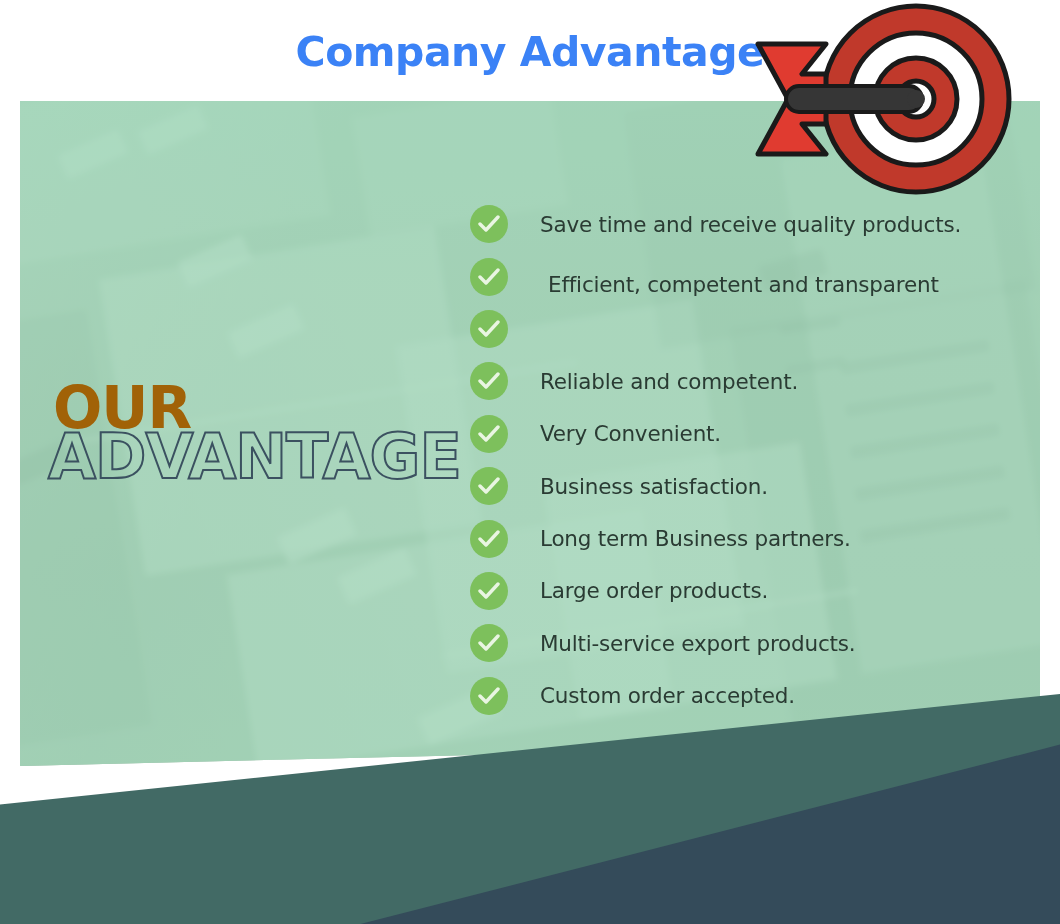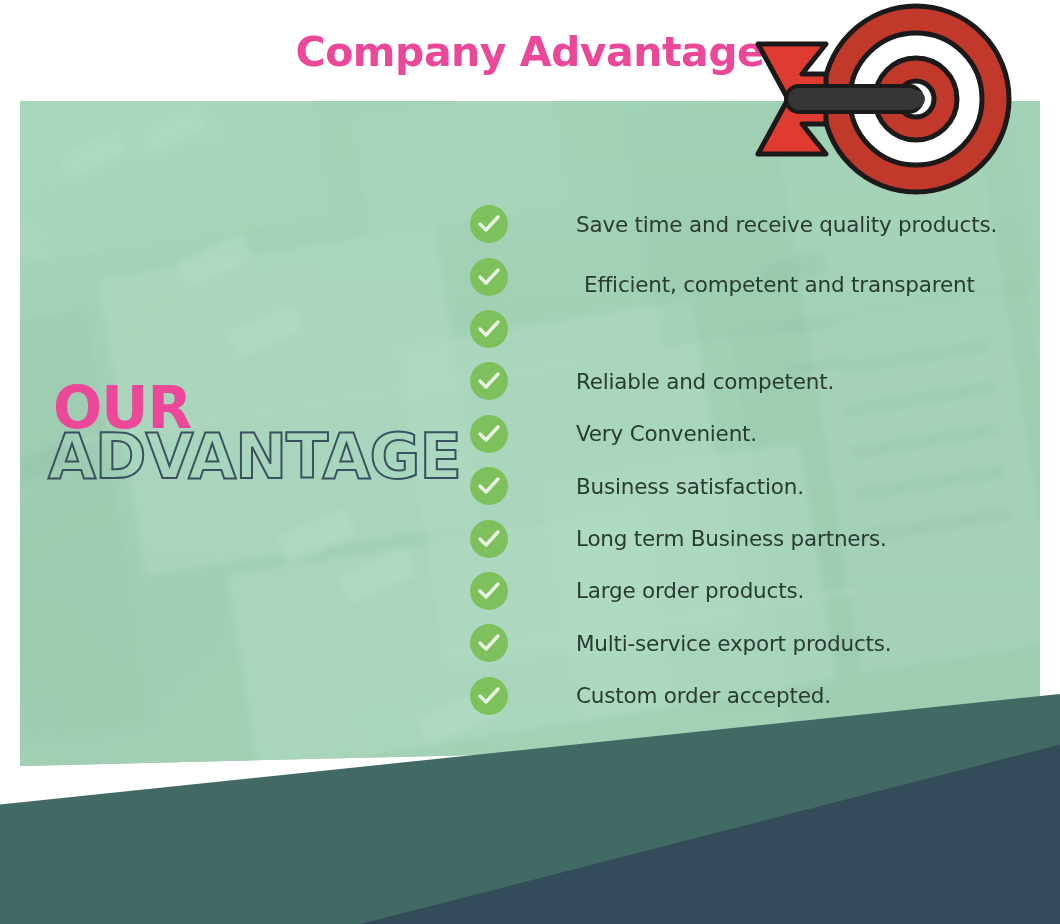--- a/index.html
+++ b/index.html
@@ -14,21 +14,21 @@
 
   
   .title{
     position:absolute;
     left:0;top:28px;
     width:1060px;
     text-align:center;
     font-size:41px;
     font-weight:bold;
     letter-spacing:-0.5px;
-    color:#ec4899;
+    color:#3b82f6;
     font-family:"DejaVu Sans",sans-serif;
     z-index:40;
   }
 
   
   .photo-panel{
     position:absolute;
     left:20px;top:101px;
     width:1020px;height:665px;
     overflow:hidden;
@@ -73,21 +73,21 @@
   .our-wrap{
     position:absolute;
     left:48px;top:383px;
     z-index:30;
     line-height:.88;
   }
   .our{
     font-family:"DejaVu Sans",sans-serif;
     font-size:58px;
     font-weight:bold;
-    color:#ec4899;
+    color:#a16207;
     letter-spacing:-1px;
     display:block;
     margin-left:5px;
   }
   .advantage{
     font-family:"DejaVu Sans",sans-serif;
     font-size:62px;
     font-weight:bold;
     letter-spacing:-1px;
     display:block;
@@ -99,21 +99,20 @@
   
   .list{
     position:absolute;
     left:470px;top:198px;
     z-index:30;
   }
   .row{
     display:flex;
     align-items:center;
     height:52.4px;
-    gap:36px;
   }
   .check{
     flex:0 0 auto;
     width:38px;height:38px;
     border-radius:50%;
     background:#7dc05c;
     position:relative;
   }
   .check svg{position:absolute;left:8px;top:9px;}
   .row-text{

